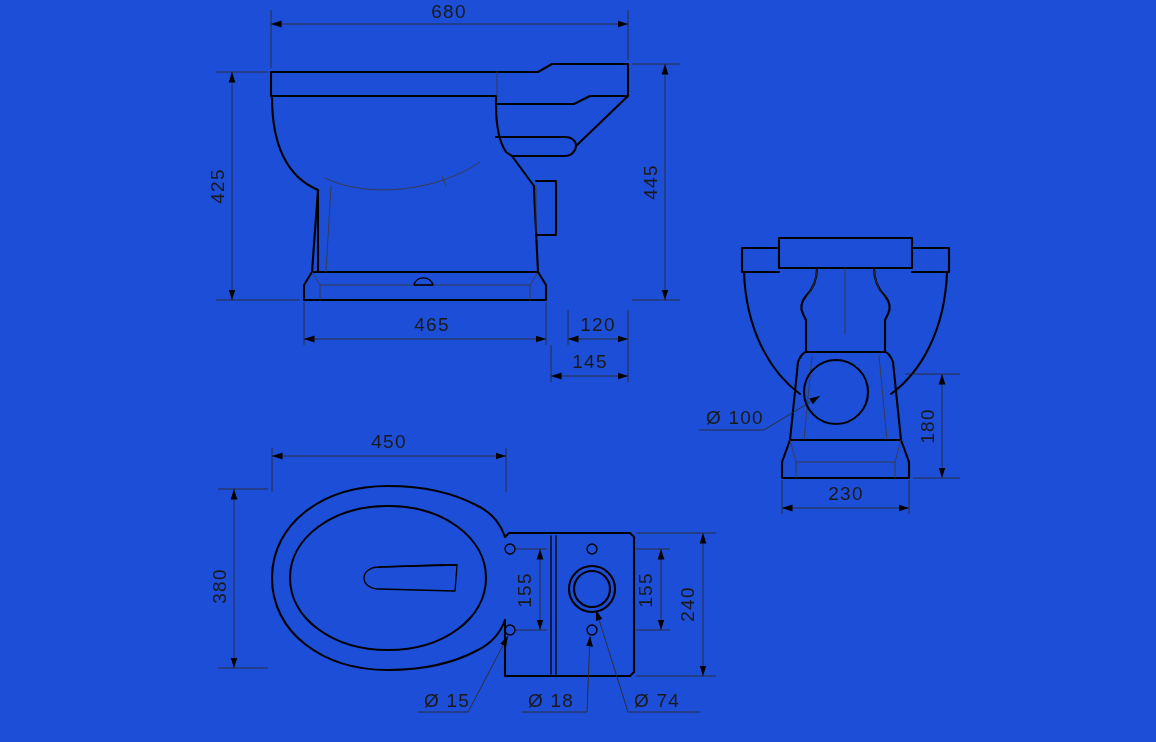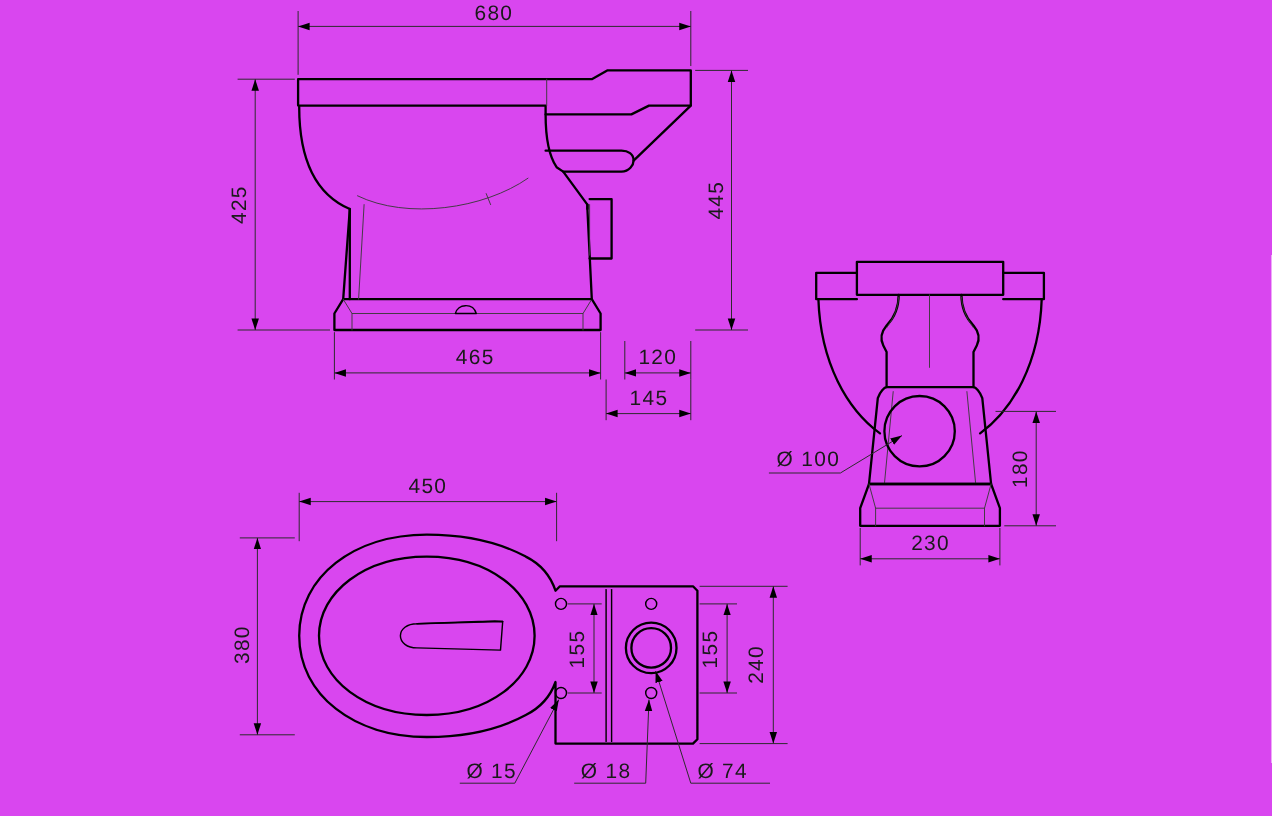--- a/index.html
+++ b/index.html
@@ -7,21 +7,21 @@
     padding: 0;
     background: #ffffff;
   }
   body {
     font-family: "Liberation Sans", sans-serif;
   }
   #sheet {
     position: relative;
     width: 1156px;
     height: 742px;
-    background: #d946ef;
+    background: #1d4ed8;
     overflow: hidden;
   }
   #sheet svg {
     display: block;
     width: 1156px;
     height: 742px;
   }
   .outline {
     fill: none;
     stroke: #000000;

